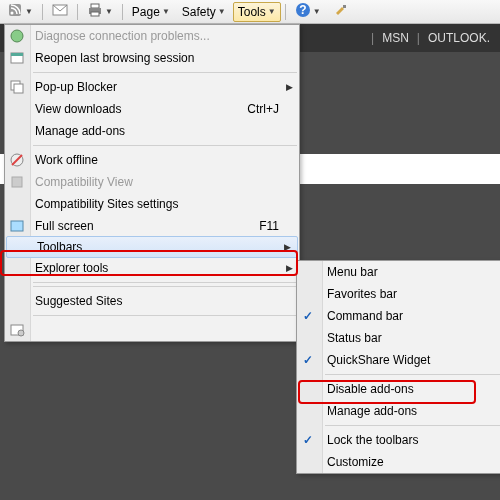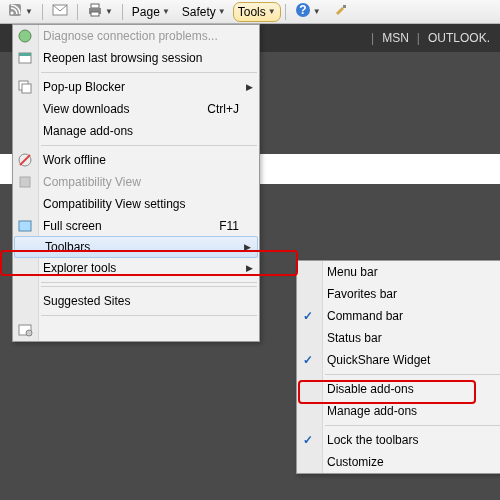--- a/index.html
+++ b/index.html
@@ -1,40 +1,40 @@
 <!DOCTYPE html>
 <html><head>
 <meta charset="utf-8">
 <style>
 * { margin: 0; padding: 0; box-sizing: border-box; font-family: "Segoe UI", Tahoma, sans-serif; font-size: 12px; }
 body { background: #fff; width: 500px; height: 500px; overflow: hidden; position: relative; }
 
 .toolbar { height: 24px; background: linear-gradient(#f8f8f8, #e8e8e8); border-bottom: 1px solid #b8b8b8; display: flex; align-items: center; padding: 0 2px; gap: 2px; }
 .tb-btn { display: flex; align-items: center; padding: 2px 4px; border: 1px solid transparent; cursor: pointer; gap: 2px; }
-.tb-btn.active { background: linear-gradient(#fdf4d8, #fce8a8); border: 1px solid #c8a84a; border-radius: 7px; }
+.tb-btn.active { background: linear-gradient(#fdf4d8, #fce8a8); border: 1px solid #c8a84a; border-radius: 2px; }
 .tb-sep { width: 1px; height: 16px; background: #b8b8b8; margin: 0 2px; }
 .dd-arrow { font-size: 8px; color: #444; }
 
 .page-bg { position: absolute; left: 0; right: 0; top: 24px; bottom: 0; background: #4a4a4a; }
 .page-top { height: 28px; background: #333; display: flex; align-items: center; justify-content: flex-end; padding-right: 10px; color: #ddd; font-size: 11px; gap: 8px; }
 .page-top .sep { color: #888; }
 .page-white { position: absolute; left: 0; right: 0; top: 130px; height: 30px; background: #fff; }
 
 .menu { position: absolute; background: #f2f2f2; border: 1px solid #9a9a9a; box-shadow: 2px 2px 4px rgba(0,0,0,0.25); }
 .menu .icon-col { position: absolute; left: 0; top: 0; bottom: 0; width: 26px; background: #eaeaea; border-right: 1px solid #d8d8d8; }
 .menu-item { position: relative; display: flex; align-items: center; height: 22px; padding-left: 30px; padding-right: 20px; cursor: default; white-space: nowrap; }
 .menu-item.disabled { color: #9a9a9a; }
 .menu-item.hover { background: linear-gradient(#e8f0fb, #d4e4f8); border: 1px solid #a8c8ec; border-radius: 2px; margin: -1px 1px; padding-right: 19px; height: 22px; }
 .menu-sep { height: 1px; background: #d0d0d0; margin: 3px 2px 3px 28px; }
 .menu-icon { position: absolute; left: 4px; width: 16px; height: 16px; display: flex; align-items: center; justify-content: center; font-size: 11px; }
 .shortcut { position: absolute; right: 20px; }
 .sub-arrow { position: absolute; right: 6px; font-size: 9px; color: #333; }
 .check { position: absolute; left: 6px; color: #1a5fb8; font-weight: bold; font-size: 12px; }
 
-.main-menu { left: 12px; top: 24px; width: 248px; }
+.main-menu { left: 4px; top: 24px; width: 296px; }
 .sub-menu { left: 296px; top: 260px; width: 212px; }
 
 .hl-box { position: absolute; border: 2px solid #d00; border-radius: 4px; pointer-events: none; }
 .hl1 { left: 0; top: 250px; width: 298px; height: 26px; }
 .hl2 { left: 298px; top: 380px; width: 178px; height: 24px; }
 
 svg { width: 16px; height: 16px; }
 </style>
 </head>
 <body>
@@ -153,21 +153,21 @@
     </div>
   <div class="menu-item disabled">
       <span class="menu-icon">
         <svg viewBox="0 0 16 16">
           <rect x="3" y="3" width="10" height="10" fill="#ccc" stroke="#aaa"></rect>
         </svg>
       </span>
       <span>Compatibility View</span>
     </div>
   <div class="menu-item">
-      <span>Compatibility View settings</span>
+      <span>Compatibility Sites settings</span>
     </div>
   <div class="menu-item">
       <span class="menu-icon">
         <svg viewBox="0 0 16 16">
           <rect x="2" y="3" width="12" height="10" fill="#adf" stroke="#58a"></rect>
         </svg>
       </span>
       <span>Full screen</span>
       <span class="shortcut">F11</span>
     </div>

